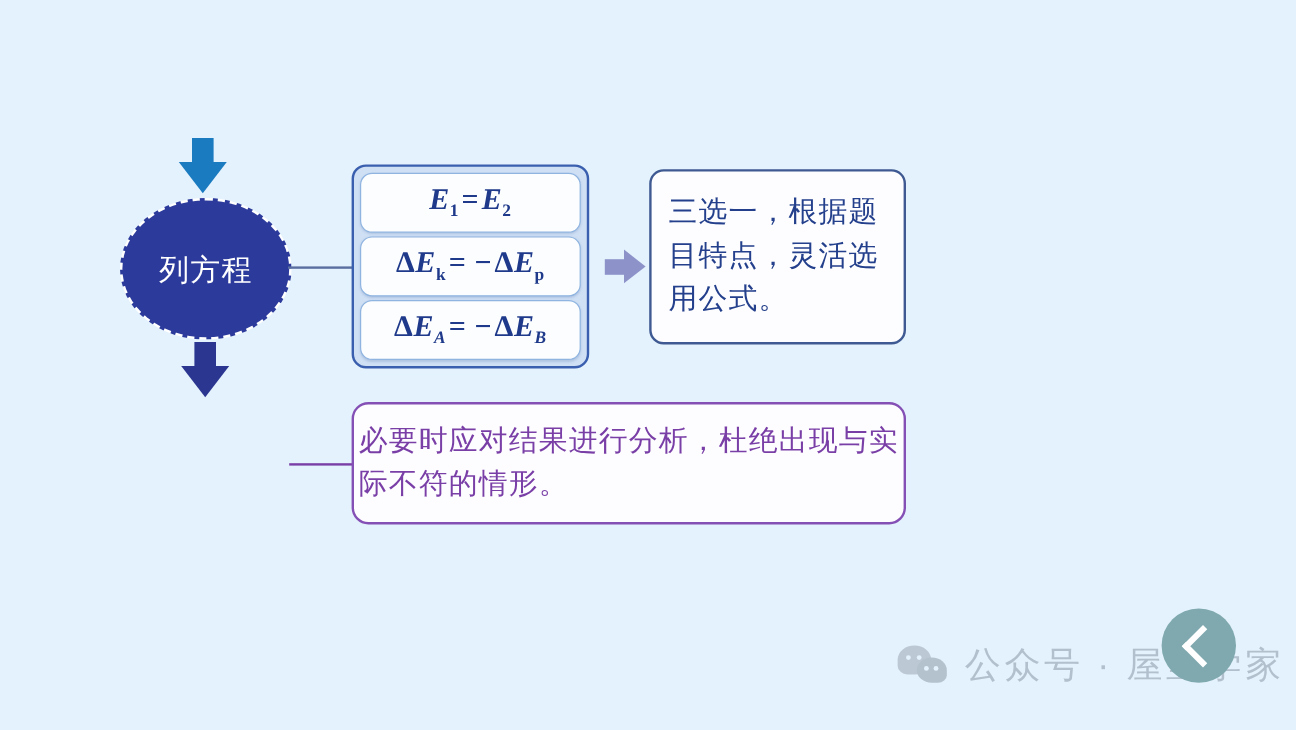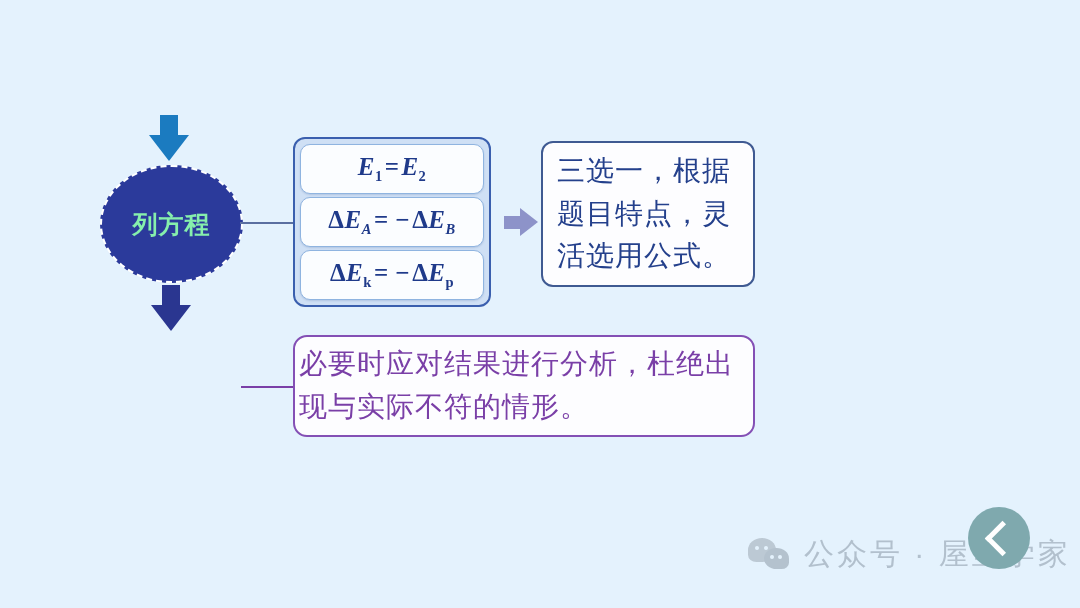--- a/index.html
+++ b/index.html
@@ -57,24 +57,24 @@
   
   .node-ellipse {
     position: absolute;
     display: flex;
     align-items: center;
     justify-content: center;
     border-radius: 50%;
     box-sizing: border-box;
   }
   .node-ellipse .node-label {
-    color: #86efac;
+    color: #ffffff;
     font-family: "Liberation Sans", "DejaVu Sans", sans-serif;
     font-size: 25px;
-    font-weight: 700;
+    font-weight: 400;
     letter-spacing: 1px;
     white-space: nowrap;
   }
 
   #node-lie {
     left: 100px;
     top: 165px;
     width: 143px;
     height: 118px;
     background: #2b3a9b;
@@ -184,21 +184,21 @@
   
   .note-box {
     position: absolute;
     box-sizing: border-box;
     background: #fdfdff;
     display: flex;
     align-items: center;
   }
   .note-text {
     font-family: "Liberation Serif", "DejaVu Serif", serif;
-    font-size: 28px;
+    font-size: 24px;
     line-height: 1.52;
     letter-spacing: 1px;
   }
 
   #note-formula-choice {
     left: 541px;
     top: 141px;
     width: 214px;
     height: 146px;
     border: 2px solid #3f5a92;
@@ -302,24 +302,24 @@
     <span class="node-label">列方程</span>
   </div>
 
   <div class="connector" id="conn-blue"></div>
 
   <div id="formula-stack">
     <div class="formula-box">
       <span class="formula"><i>E</i><sub class="upright">1</sub><span class="op">=</span><i>E</i><sub class="upright">2</sub></span>
     </div>
     <div class="formula-box">
-      <span class="formula"><span class="delta">Δ</span><i>E</i><sub><i>A</i></sub><span class="op">= −</span><span class="delta">Δ</span><i>E</i><sub><i>B</i></sub></span>
+      <span class="formula"><span class="delta">Δ</span><i>E</i><sub class="upright">k</sub><span class="op">= −</span><span class="delta">Δ</span><i>E</i><sub class="upright">p</sub></span>
     </div>
     <div class="formula-box">
-      <span class="formula"><span class="delta">Δ</span><i>E</i><sub class="upright">k</sub><span class="op">= −</span><span class="delta">Δ</span><i>E</i><sub class="upright">p</sub></span>
+      <span class="formula"><span class="delta">Δ</span><i>E</i><sub><i>A</i></sub><span class="op">= −</span><span class="delta">Δ</span><i>E</i><sub><i>B</i></sub></span>
     </div>
   </div>
 
   <div id="arrow-right">
     <div class="r-shaft"></div>
     <div class="r-head"></div>
   </div>
 
   <div class="note-box" id="note-formula-choice">
     <span class="note-text">三选一，根据题目特点，灵活选用公式。</span>

